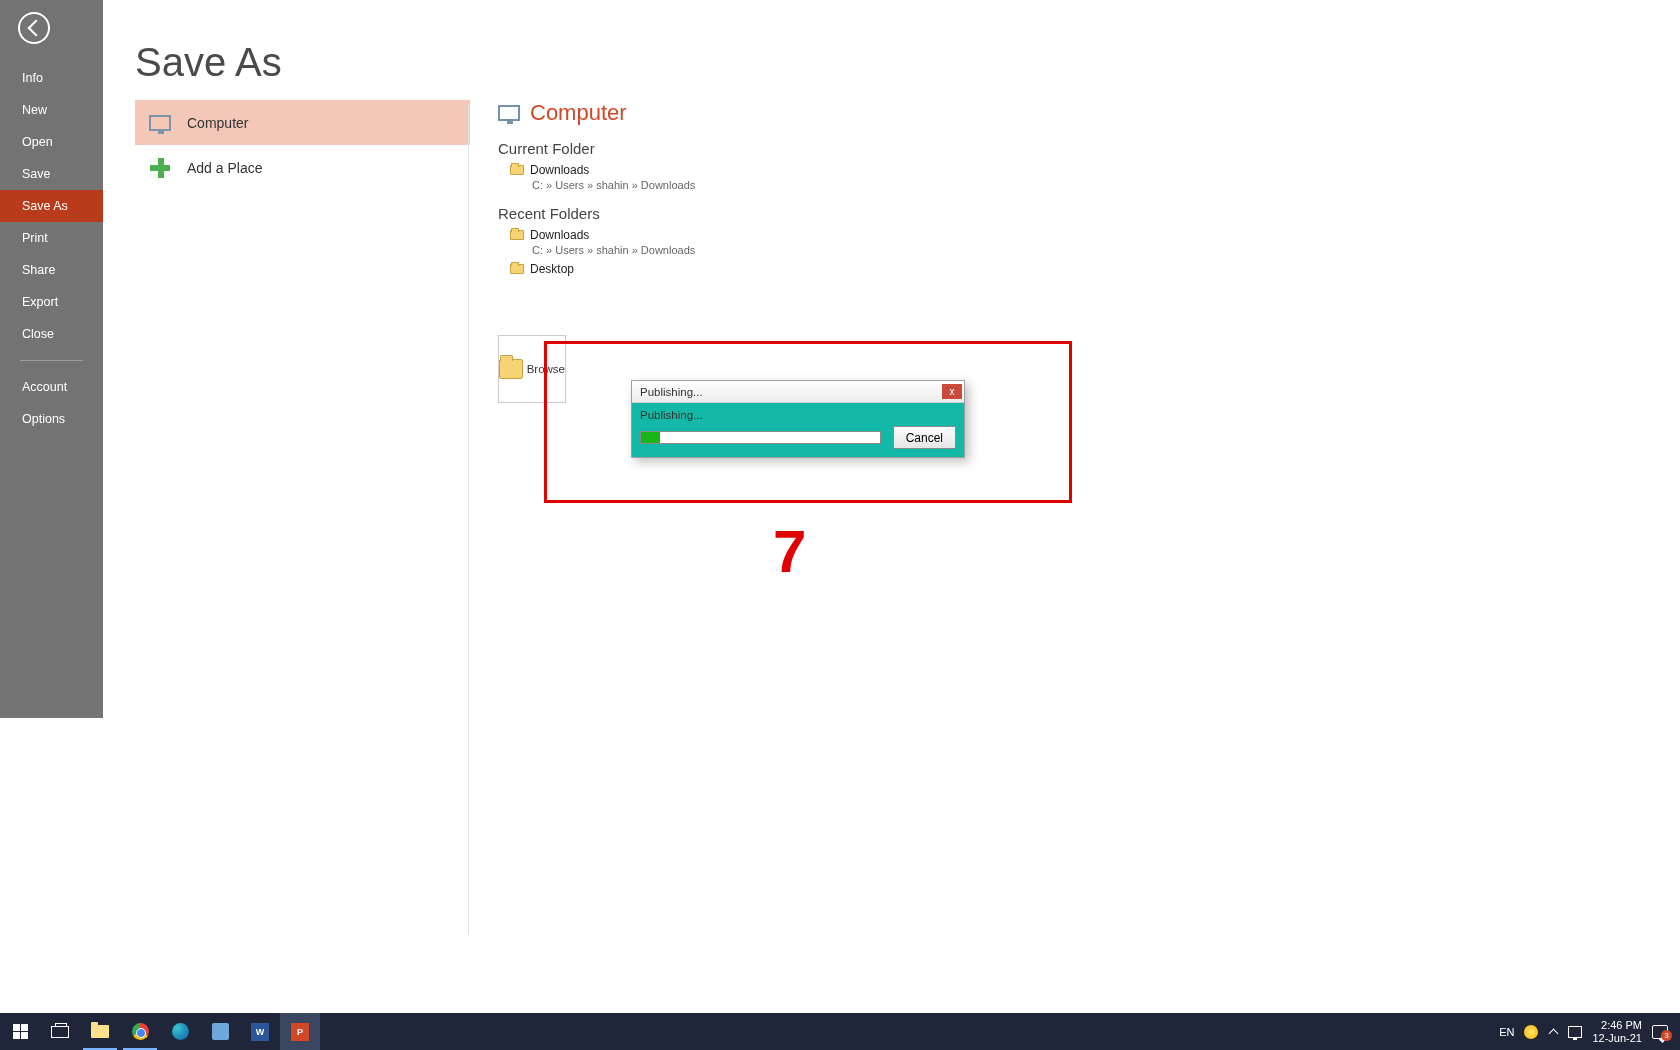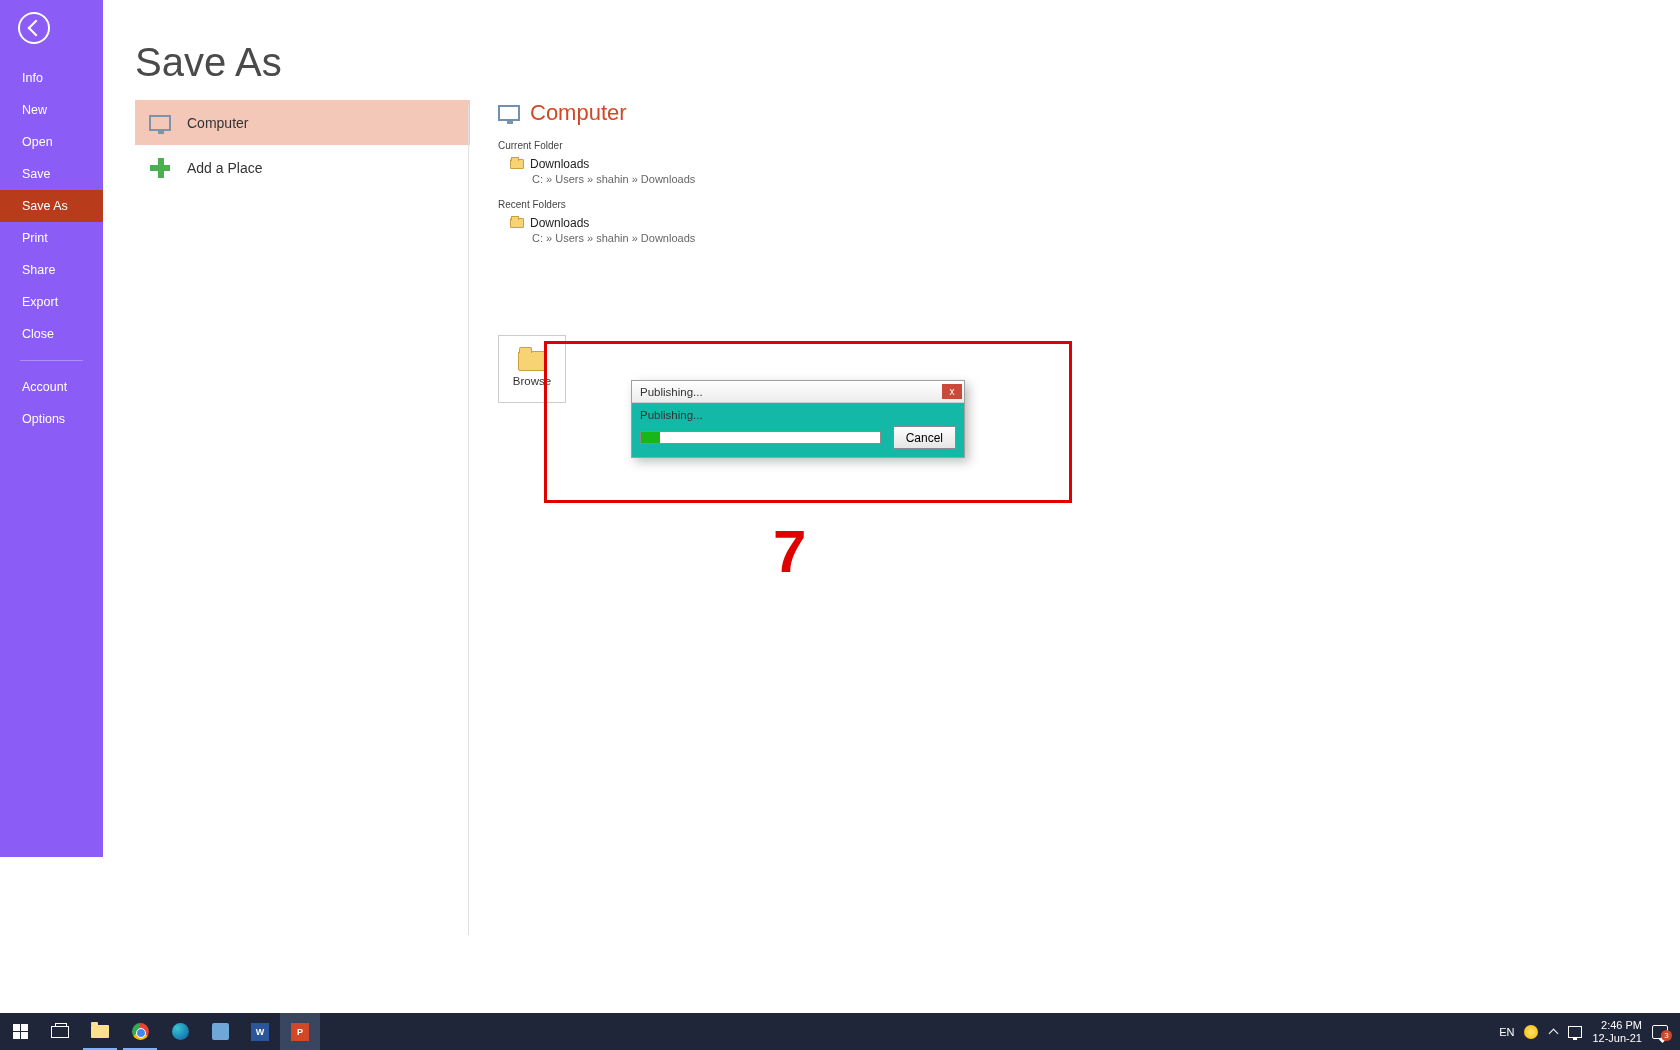--- a/index.html
+++ b/index.html
@@ -7,21 +7,21 @@
   .titlebar { position:absolute; left:0; top:0; width:1680px; height:20px; background:#fff; }
   .titlebar-text { position:absolute; left:50%; top:3px; transform:translateX(-50%); font-size:12px; color:#666; }
   .win-controls { position:absolute; right:4px; top:2px; display:flex; gap:14px; align-items:center; }
   .win-controls span { font-size:14px; color:#555; width:18px; text-align:center; cursor:pointer; font-family:Arial,sans-serif; }
   .signin-row { position:absolute; right:6px; top:22px; display:flex; align-items:center; gap:6px; font-size:12.5px; color:#444; }
   .avatar { width:22px; height:22px; background:#e5e5e5; border:1px solid #d0d0d0; display:flex; align-items:flex-end; justify-content:center; }
   .avatar::before { content:""; width:9px; height:9px; border-radius:50%; background:#bbb; position:relative; top:-7px; }
   .avatar::after { content:""; position:absolute; width:14px; height:7px; border-radius:7px 7px 0 0; background:#bbb; margin-top:14px; }
 
   
-  .sidebar { position:absolute; left:0; top:0; width:103px; height:857px; background:#8b5cf6; color:#fff; }
+  .sidebar { position:absolute; left:0; top:0; width:103px; height:718px; background:#737373; color:#fff; }
   .back-circle { width:32px; height:32px; border:2px solid #fff; border-radius:50%; margin:12px 0 0 18px; display:flex; align-items:center; justify-content:center; cursor:pointer; }
   .back-arrow { width:12px; height:12px; border-left:2px solid #fff; border-bottom:2px solid #fff; transform:rotate(45deg); margin-left:3px; }
   .nav-list { margin-top:18px; }
   .nav-item { font-size:12.5px; padding:9px 0 9px 22px; cursor:pointer; }
   .nav-item.selected { background:#b83b1b; }
   .nav-sep { height:1px; background:rgba(255,255,255,0.3); margin:10px 20px; }
 
   
   .main { position:absolute; left:103px; top:0; width:1577px; height:1013px; background:#fff; }
   .page-title { position:absolute; left:32px; top:40px; font-size:40px; font-weight:300; color:#4a4a4a; }
@@ -38,28 +38,28 @@
   .plus-icon { position:relative; width:20px; height:20px; }
   .plus-icon::before { content:""; position:absolute; left:8px; top:0; width:6px; height:20px; background:#4caf50; }
   .plus-icon::after { content:""; position:absolute; top:7px; left:0; width:20px; height:6px; background:#4caf50; }
 
   .col-divider { position:absolute; left:365px; top:105px; width:1px; height:830px; background:#e0e0e0; }
 
   .detail-col { position:absolute; left:395px; top:100px; width:1000px; }
   .detail-head { display:flex; align-items:center; gap:10px; }
   .detail-head .monitor-icon { border-color:#7390b1; }
   .detail-title { font-size:22px; color:#d24726; font-weight:400; }
-  .section-label { font-size:10px; color:#444; margin-top:14px; }
+  .section-label { font-size:15px; color:#444; margin-top:14px; }
   .folder-item { margin-top:6px; padding-left:12px; cursor:pointer; }
   .folder-line1 { display:flex; align-items:center; gap:6px; font-size:12px; color:#222; }
   .folder-ico { width:14px; height:10px; background:#f8d373; border:1px solid #caa23d; border-radius:1px; position:relative; }
   .folder-ico::before { content:""; position:absolute; left:0; top:-3px; width:6px; height:3px; background:#f8d373; border:1px solid #caa23d; border-bottom:none; border-radius:1px 1px 0 0; }
   .folder-path { font-size:11px; color:#666; margin-left:22px; margin-top:2px; }
 
-  .browse-btn { position:absolute; left:395px; top:335px; width:68px; height:68px; border:1px solid #ccc; background:#fff; cursor:pointer; display:flex; flex-direction:column; align-items:center; justify-content:center; gap:4px; }
+  .browse-btn { position:absolute; left:395px; top:335px; width:68px; height:68px; border:1px solid #ccc; background:#fff; cursor:pointer; display:flex; flex-direction:row; align-items:center; justify-content:center; gap:4px; }
   .browse-btn .big-folder { width:28px; height:20px; background:#f8d373; border:1px solid #caa23d; border-radius:2px; position:relative; }
   .browse-btn .big-folder::before { content:""; position:absolute; left:0; top:-5px; width:11px; height:5px; background:#f8d373; border:1px solid #caa23d; border-bottom:none; border-radius:2px 2px 0 0; }
   .browse-btn .lbl { font-size:11.5px; color:#333; }
 
   
   .red-box { position:absolute; left:441px; top:341px; width:528px; height:162px; border:3px solid #e00000; pointer-events:none; }
   .step-num { position:absolute; left:670px; top:517px; font-size:60px; font-weight:700; color:#e00000; }
   .dialog { position:absolute; left:528px; top:380px; width:334px; background:#14b8a6; border:1px solid #9f9f9f; box-shadow:4px 4px 10px rgba(0,0,0,0.25); }
   .dlg-titlebar { height:22px; background:linear-gradient(#fff,#ececec); border-bottom:1px solid #cfcfcf; display:flex; align-items:center; justify-content:space-between; padding:0 2px 0 8px; }
   .dlg-title { font-size:11.5px; color:#333; }
@@ -178,20 +178,26 @@
     </div>
     <div class="section-label">Recent Folders</div>
     <div id="recent-list">
         <div class="folder-item">
           <div class="folder-line1">
             <span class="folder-ico"></span>
             <span>Downloads</span>
           </div>
           <div class="folder-path">C: » Users » shahin » Downloads</div>
         </div>
+        <div class="folder-item">
+          <div class="folder-line1">
+            <span class="folder-ico"></span>
+            <span>Desktop</span>
+          </div>
+        </div>
       </div>
   </div>
 
   <div class="browse-btn">
     <div class="big-folder"></div>
     <div class="lbl">Browse</div>
   </div>
 
   <div class="dialog">
     <div class="dlg-titlebar">

